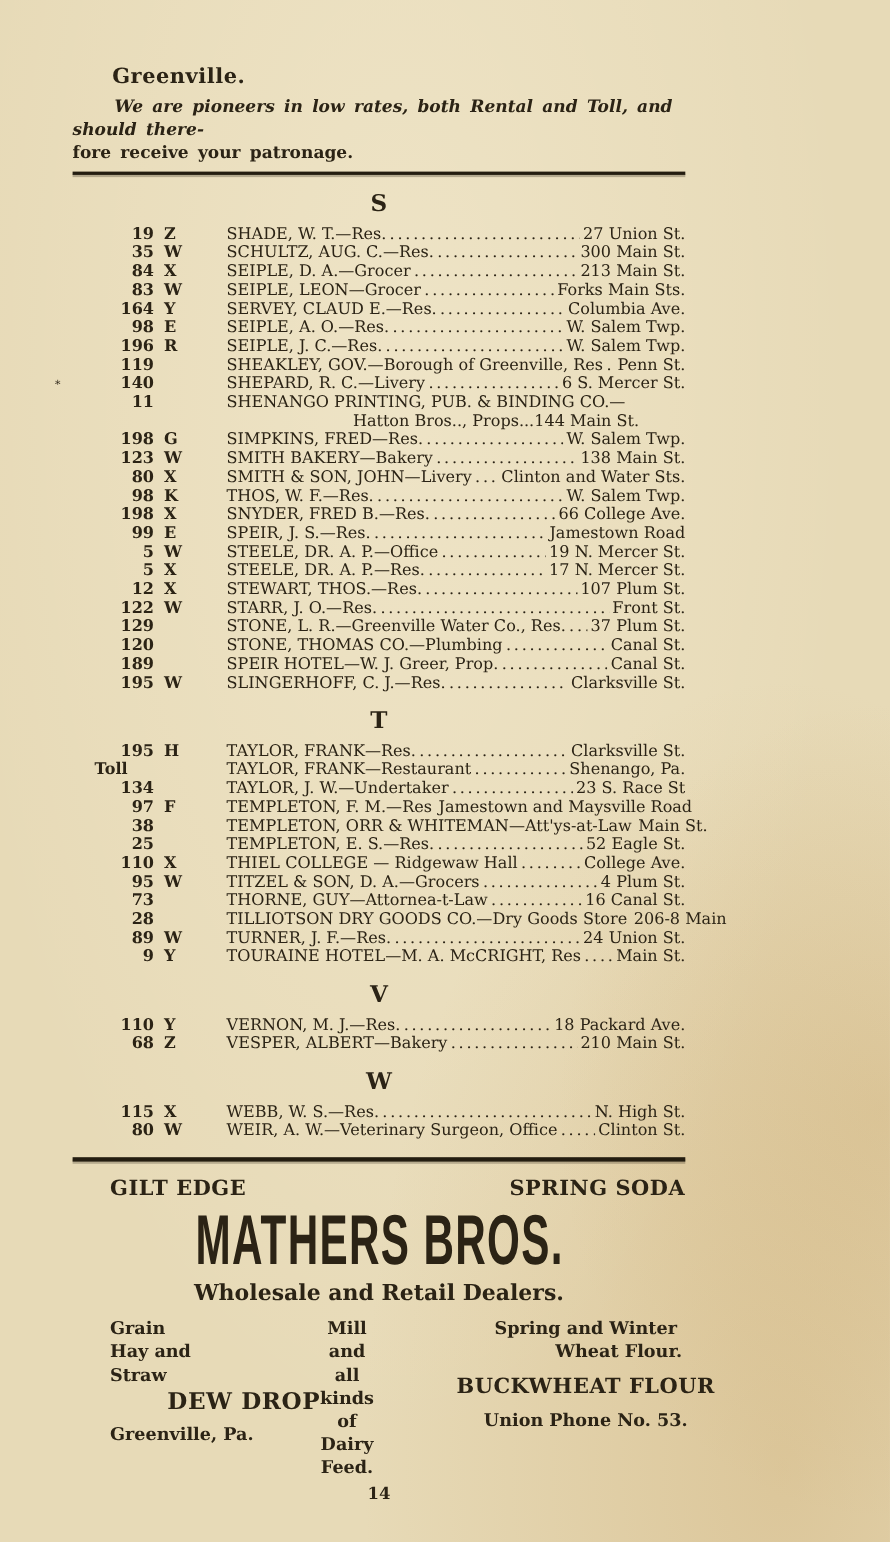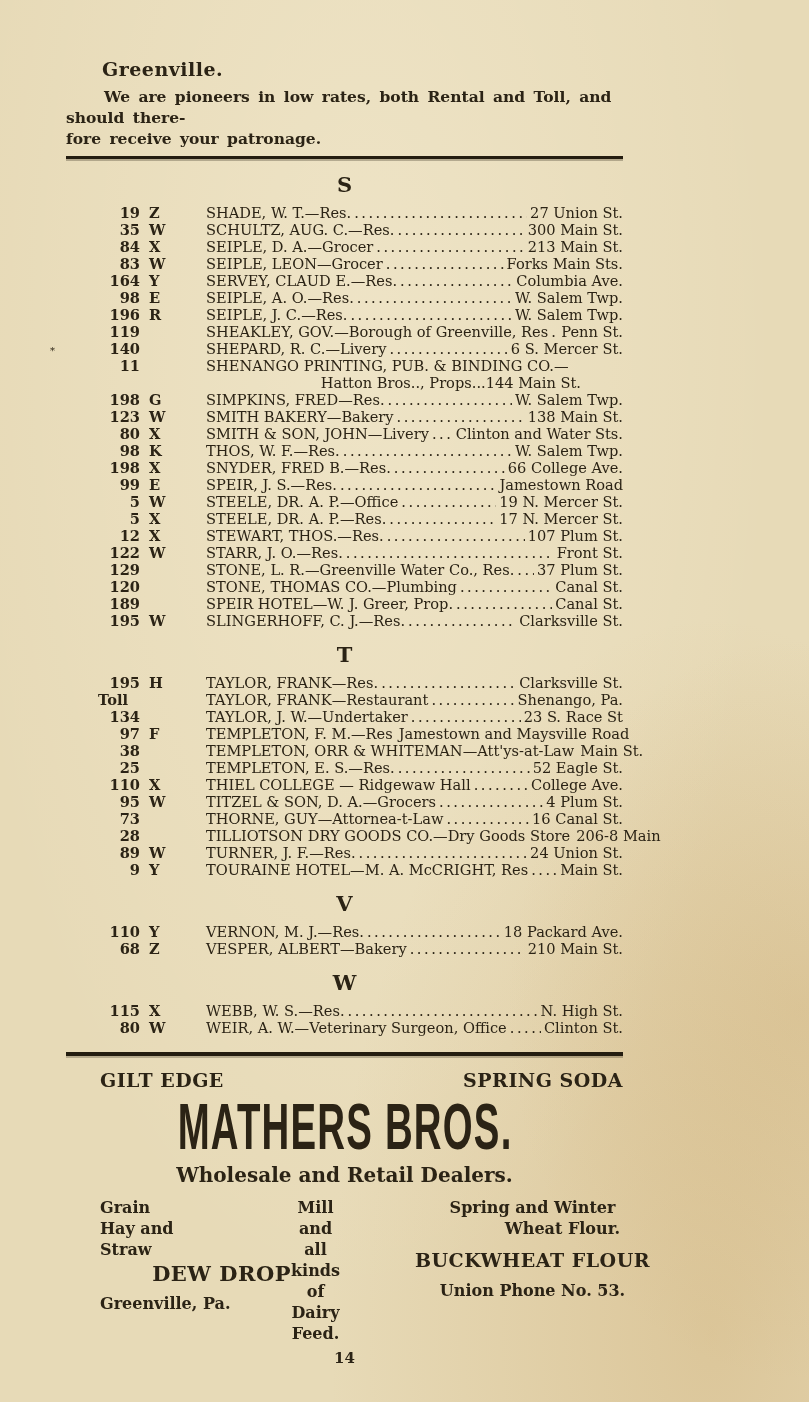--- a/index.html
+++ b/index.html
@@ -11,28 +11,28 @@
       radial-gradient(ellipse at 88% 95%, rgba(193,152,86,0.30), transparent 38%),
       radial-gradient(ellipse at 99% 72%, rgba(193,152,86,0.22), transparent 26%),
       radial-gradient(ellipse at 45% 25%, rgba(255,250,233,0.30), transparent 65%),
       #e7dab7;
     overflow:hidden;
   }
   .page { box-sizing:border-box; width:687px; height:1402px; padding:58px 64px 0 66px; }
 
   .city-heading { margin:0 0 6px 36px; font-size:19px; font-weight:bold; letter-spacing:0.5px; }
   .intro { font-size:15.5px; font-weight:bold; line-height:21px; word-spacing:3px; }
-  .intro .l1 { text-indent:38px; }
+  .intro .l1 { text-indent:38px;font-style:italic; }
   .rule-top { height:3px; background:#241d10; margin-top:7px; box-shadow:0 2px 0 rgba(36,29,16,0.28); }
   .rule-bottom { height:4px; background:#241d10; margin-top:16px; box-shadow:0 2px 0 rgba(36,29,16,0.25); }
 
   .section-letter { text-align:center; font-size:21px; font-weight:bold; margin:13px 0 7px; }
   .row { display:flex; font-size:14.6px; line-height:17px; align-items:baseline; }
   .num { width:74px; flex:0 0 74px; text-align:right; font-weight:bold; position:relative; box-sizing:border-box; }
-  .num.toll { text-align:center; padding-left:20px; }
+  .num.toll { text-align:left; padding-left:20px; }
   .mark { position:absolute; left:-16px; top:2px; font-size:10px; font-weight:normal; }
   .code { width:30px; flex:0 0 30px; padding-left:9px; font-weight:bold; box-sizing:border-box; }
   .entry { flex:1 1 auto; display:flex; margin-left:36px; min-width:0; align-items:baseline; }
   .name { white-space:nowrap; }
   .leader { flex:1 1 auto; overflow:hidden; white-space:nowrap; margin:0 3px; min-width:0; }
   .leader::after { content:"........................................................................................"; letter-spacing:2.5px; }
   .addr { white-space:nowrap; }
   .row2 { font-size:14.6px; line-height:17px; text-align:right; padding-right:42px; }
 
   .ad-top { display:flex; justify-content:space-between; margin-top:13px; padding-left:34px; font-weight:bold; font-size:19px; letter-spacing:0.5px; }

